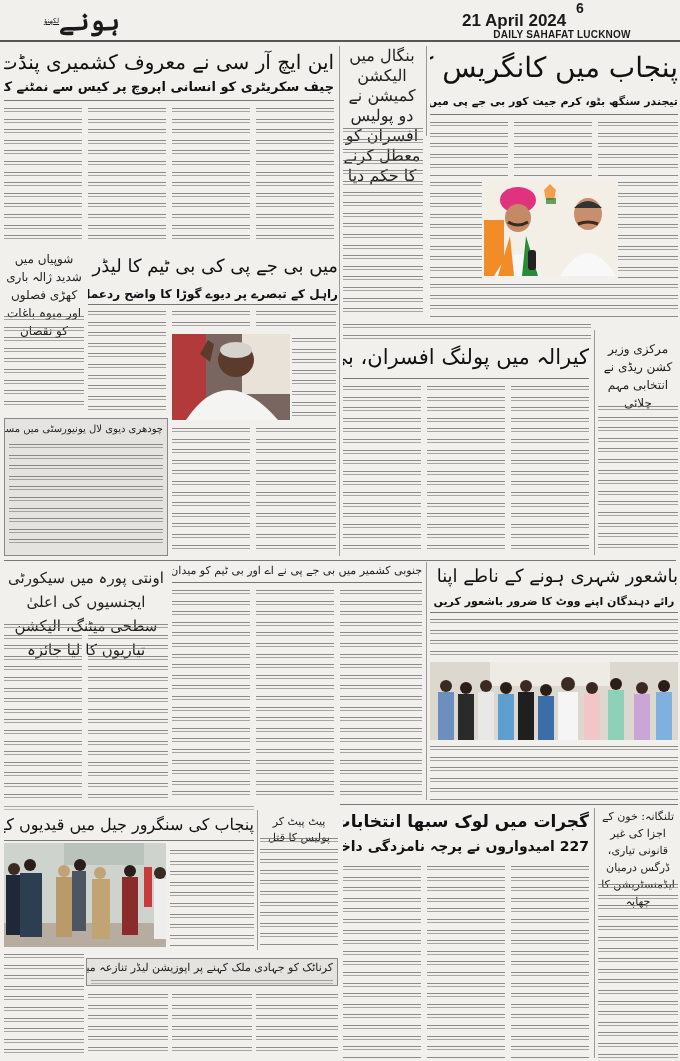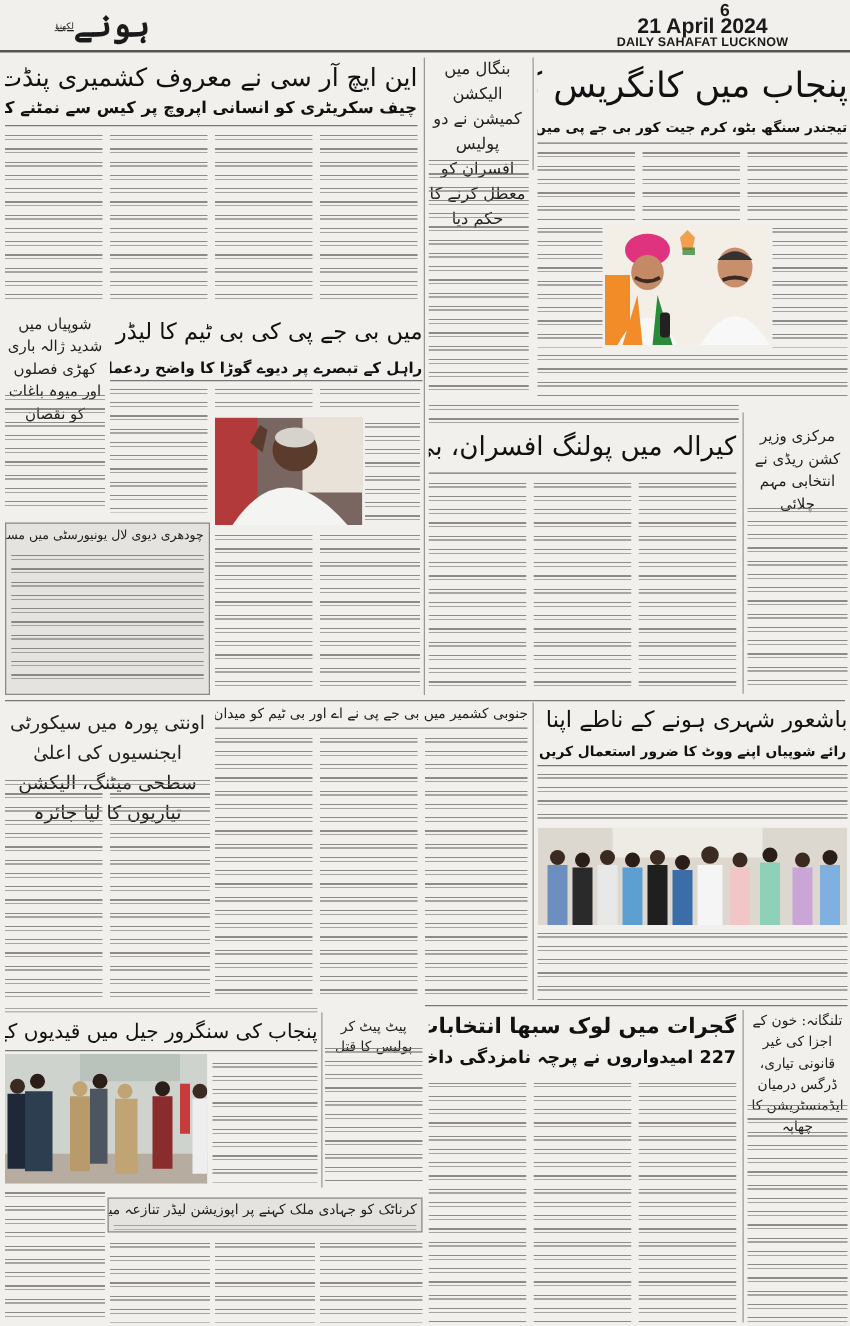--- a/index.html
+++ b/index.html
@@ -3,21 +3,21 @@
 <meta charset="utf-8">
 <style>
   * { box-sizing: border-box; margin: 0; padding: 0; }
   html, body { width: 680px; height: 1061px; background: #f1f0ec; overflow: hidden; }
   body { font-family: "DejaVu Sans", sans-serif; color: #1a1a1a; position: relative; }
   .abs { position: absolute; }
   .masthead { left: 0; top: 0; width: 680px; height: 42px; border-bottom: 2px solid #555; }
   .logo { left: 30px; top: 4px; width: 90px; height: 34px; font-family: "DejaVu Serif", serif; font-size: 26px; font-weight: bold; direction: rtl; line-height: 34px; }
   .logo small { font-size: 7px; vertical-align: top; font-weight: normal; text-decoration: underline; }
   .pageno { right: 80px; top: 0px; font-family: "Liberation Sans", sans-serif; font-weight: bold; font-size: 14px; width: 40px; text-align: center; }
-  .date { right: 18px; top: 11px; font-family: "Liberation Sans", sans-serif; font-weight: bold; font-size: 17px; width: 200px; text-align: center; }
+  .date { right: 18px; top: 11px; font-family: "Liberation Sans", sans-serif; font-weight: bold; font-size: 17px; width: 200px; }
   .paper { right: 18px; top: 29px; font-family: "Liberation Sans", sans-serif; font-weight: bold; font-size: 10px; width: 200px; text-align: center; letter-spacing: 0.2px; }
 
   .hl { font-family: "DejaVu Serif", serif; direction: rtl; text-align: center; white-space: nowrap; overflow: hidden; color: #111; }
   .sub { font-family: "DejaVu Sans", sans-serif; font-weight: bold; direction: rtl; text-align: center; white-space: nowrap; overflow: hidden; color: #111; }
 
   
   .col { background-image: repeating-linear-gradient(to bottom, transparent 0px, transparent 4px, #6a6a66 4px, #6a6a66 5px, transparent 5px, transparent 7px, #8d8c88 7px, #8d8c88 8px, transparent 8px, transparent 10.6px); opacity: .75; }
   .col.lt { opacity: .55; }
   .rule { background: #777; }
   .vrule { background: #999; width: 1px; }
@@ -39,21 +39,21 @@
 
 <div class="abs hl" style="left:4px;top:48px;width:330px;font-size:20px;line-height:28px;">این ایچ آر سی نے معروف کشمیری پنڈت کا قتل کیس بند کیا</div>
 <div class="abs sub" style="left:4px;top:78px;width:330px;font-size:13px;line-height:18px;">چیف سکریٹری کو انسانی اپروچ پر کیس سے نمٹنے کی ہدایت دی</div>
 <div class="abs rule" style="left:4px;top:100px;width:330px;height:1px;"></div>
 <div class="abs col" style="left:4px;top:104px;width:78px;height:140px;"></div>
 <div class="abs col" style="left:88px;top:104px;width:78px;height:140px;"></div>
 <div class="abs col" style="left:172px;top:104px;width:78px;height:140px;"></div>
 <div class="abs col" style="left:256px;top:104px;width:78px;height:140px;"></div>
 
 <div class="abs vrule" style="left:339px;top:46px;height:510px;"></div>
-<div class="abs cap" style="left:342px;top:46px;width:80px;font-size:13px;line-height:20px;white-space:normal;">بنگال میں الیکشن کمیشن نے دو پولیس افسران کو معطل کرنے کا حکم دیا</div>
+<div class="abs cap" style="left:342px;top:46px;width:80px;font-size:16px;line-height:20px;white-space:normal;">بنگال میں الیکشن کمیشن نے دو پولیس افسران کو معطل کرنے کا حکم دیا</div>
 <div class="abs col" style="left:343px;top:124px;width:80px;height:190px;"></div>
 
 <div class="abs vrule" style="left:426px;top:46px;height:90px;"></div>
 <div class="abs hl" style="left:430px;top:46px;width:248px;font-size:28px;line-height:44px;">پنجاب میں کانگریس کو جھٹکا</div>
 <div class="abs sub" style="left:430px;top:94px;width:248px;font-size:11px;line-height:16px;">تیجندر سنگھ بٹو، کرم جیت کور بی جے پی میں شامل</div>
 <div class="abs rule" style="left:430px;top:114px;width:248px;height:1px;"></div>
 <div class="abs col" style="left:430px;top:118px;width:78px;height:58px;"></div>
 <div class="abs col" style="left:514px;top:118px;width:78px;height:58px;"></div>
 <div class="abs col" style="left:598px;top:118px;width:80px;height:58px;"></div>
 <div class="abs col" style="left:430px;top:178px;width:52px;height:100px;"></div>
@@ -127,21 +127,21 @@
 <div class="abs col" style="left:88px;top:620px;width:80px;height:180px;"></div>
 
 <div class="abs cap" style="left:172px;top:562px;width:250px;font-size:11px;line-height:18px;white-space:nowrap;overflow:hidden;">جنوبی کشمیر میں بی جے پی نے اے اور بی ٹیم کو میدان میں اتارا: عمر عبداللہ</div>
 <div class="abs rule" style="left:172px;top:582px;width:250px;height:1px;"></div>
 <div class="abs col" style="left:172px;top:586px;width:78px;height:214px;"></div>
 <div class="abs col" style="left:256px;top:586px;width:78px;height:214px;"></div>
 <div class="abs col" style="left:340px;top:586px;width:82px;height:214px;"></div>
 
 <div class="abs vrule" style="left:426px;top:562px;height:238px;"></div>
 <div class="abs hl" style="left:430px;top:562px;width:248px;font-size:18px;line-height:28px;">باشعور شہری ہونے کے ناطے اپنا فرض ادا کریں</div>
-<div class="abs sub" style="left:430px;top:594px;width:248px;font-size:11px;line-height:16px;">رائے شوپیاں اپنے ووٹ کا ضرور استعمال کریں</div>
+<div class="abs sub" style="left:430px;top:594px;width:248px;font-size:11px;line-height:16px;">رائے دہندگان اپنے ووٹ کا ضرور باشعور کریں</div>
 <div class="abs rule" style="left:430px;top:612px;width:248px;height:1px;"></div>
 <div class="abs col" style="left:430px;top:615px;width:248px;height:46px;"></div>
 <div class="abs photo" style="left:430px;top:662px;width:248px;height:78px;">
   <svg width="248" height="78" viewBox="0 0 248 78">
     <rect width="248" height="78" fill="#dcd8d0"></rect>
     <rect x="60" y="0" width="120" height="24" fill="#eeeae4"></rect>
     <g>
       <circle cx="16" cy="24" r="6" fill="#3a2a22"></circle>
         <rect x="8" y="30" width="16" height="48" fill="#6d8fc0"></rect>
       <circle cx="36" cy="26" r="6" fill="#2b1e18"></circle>

